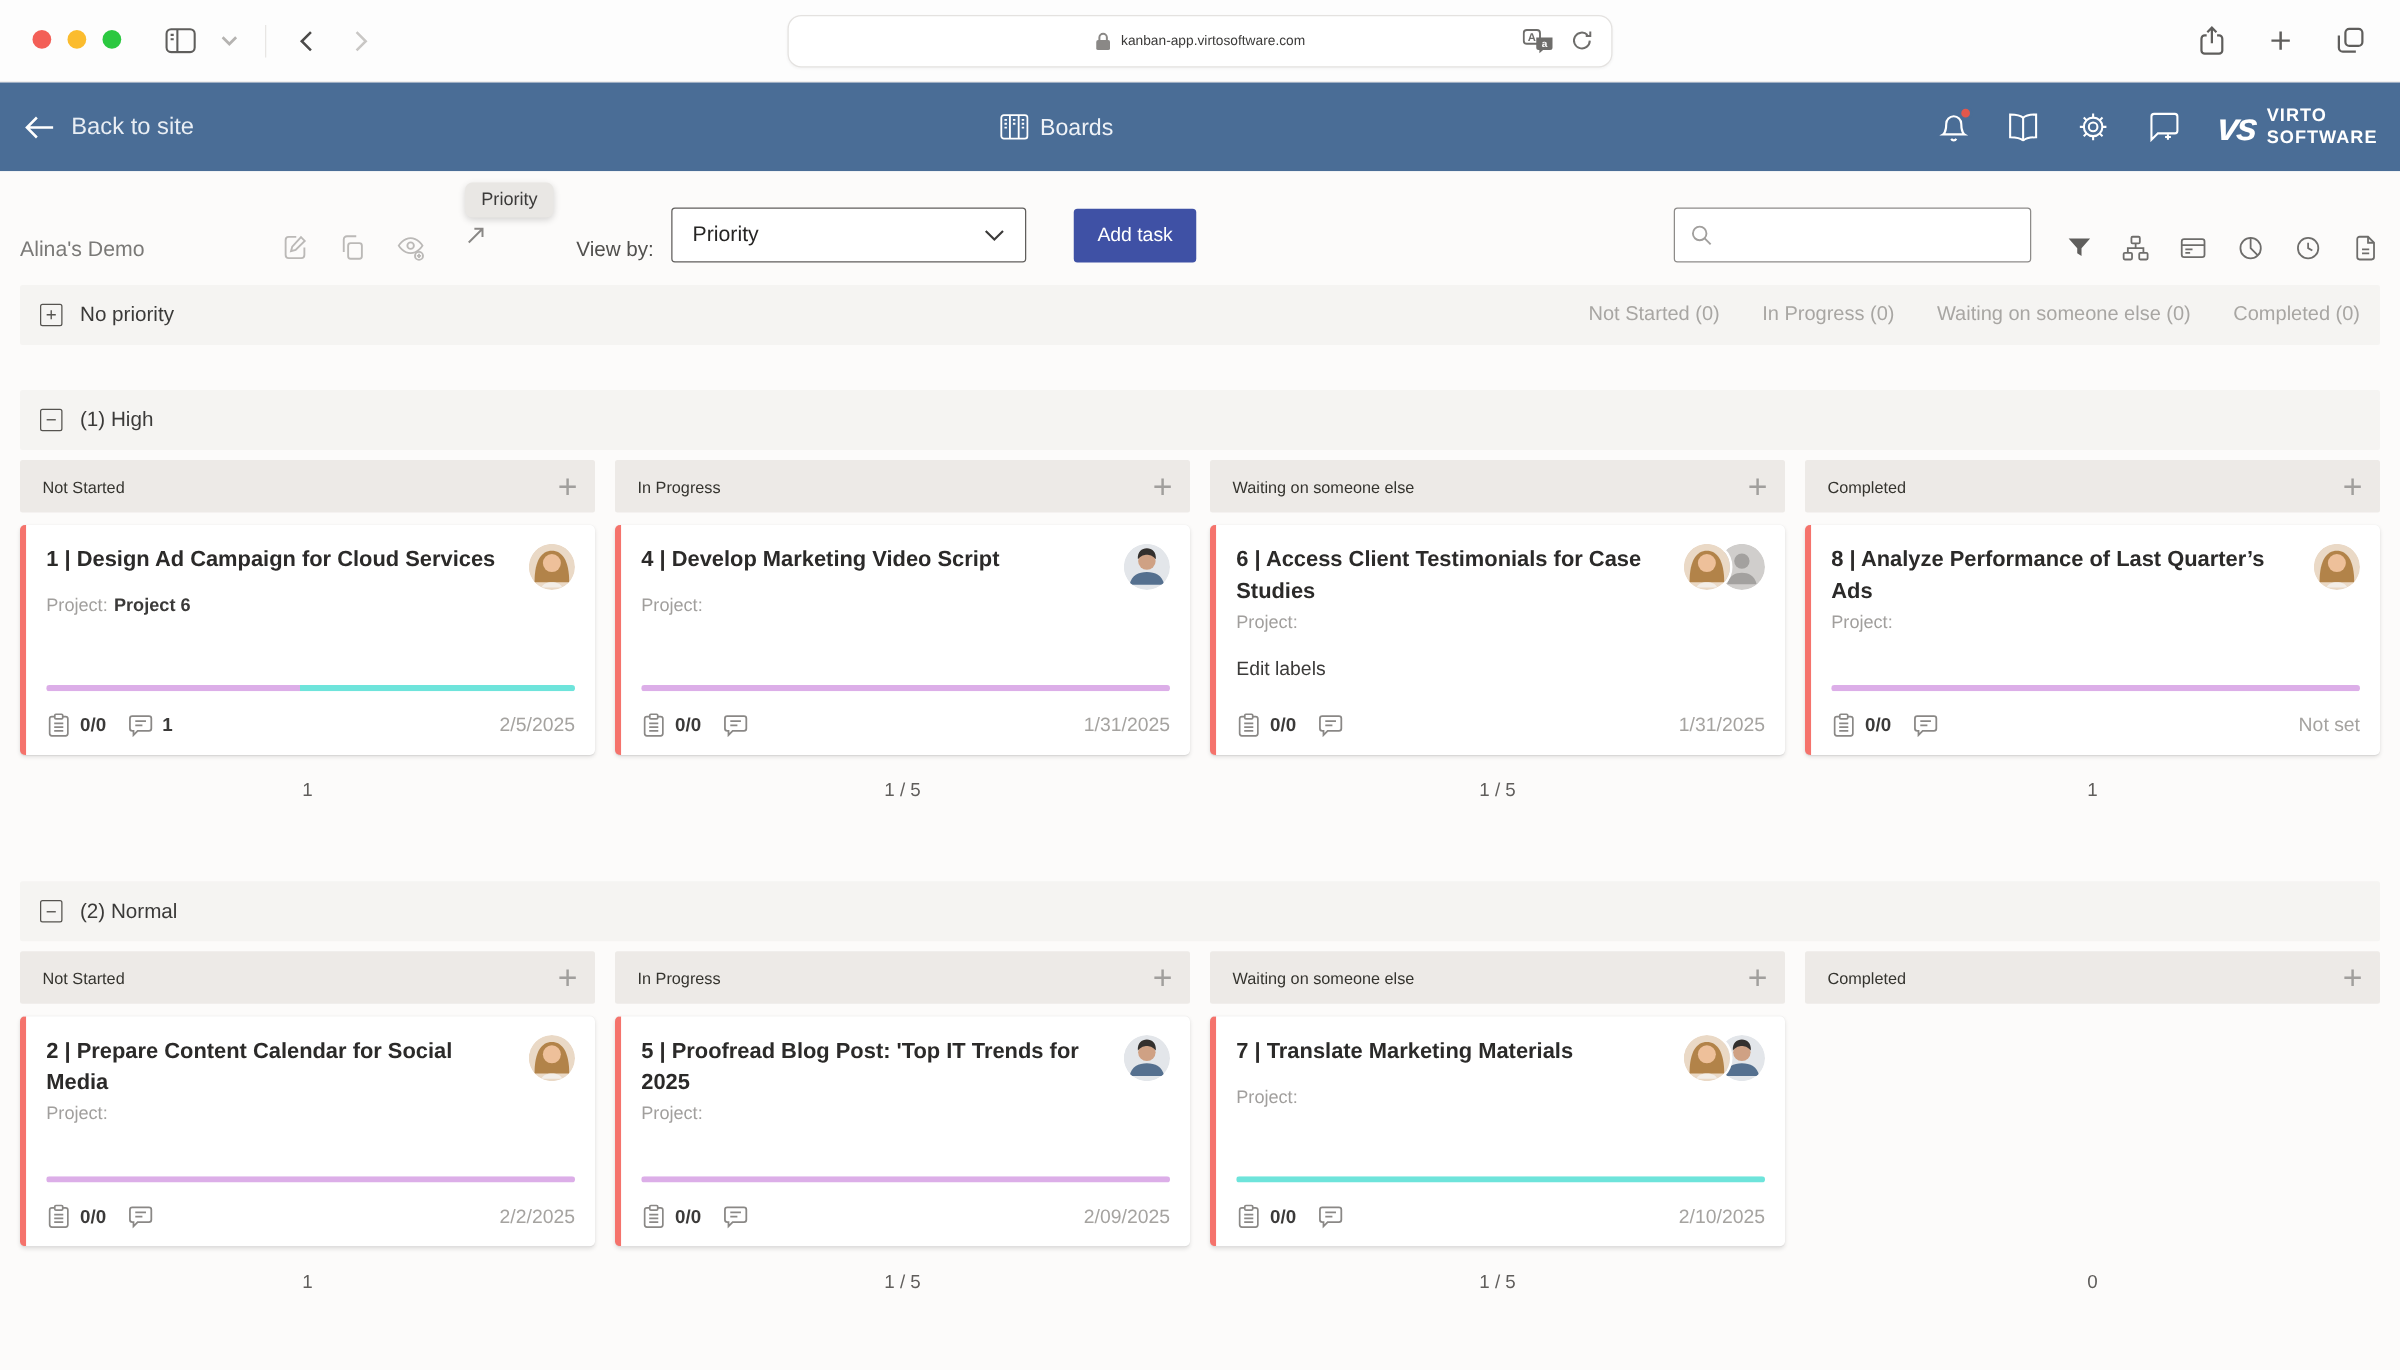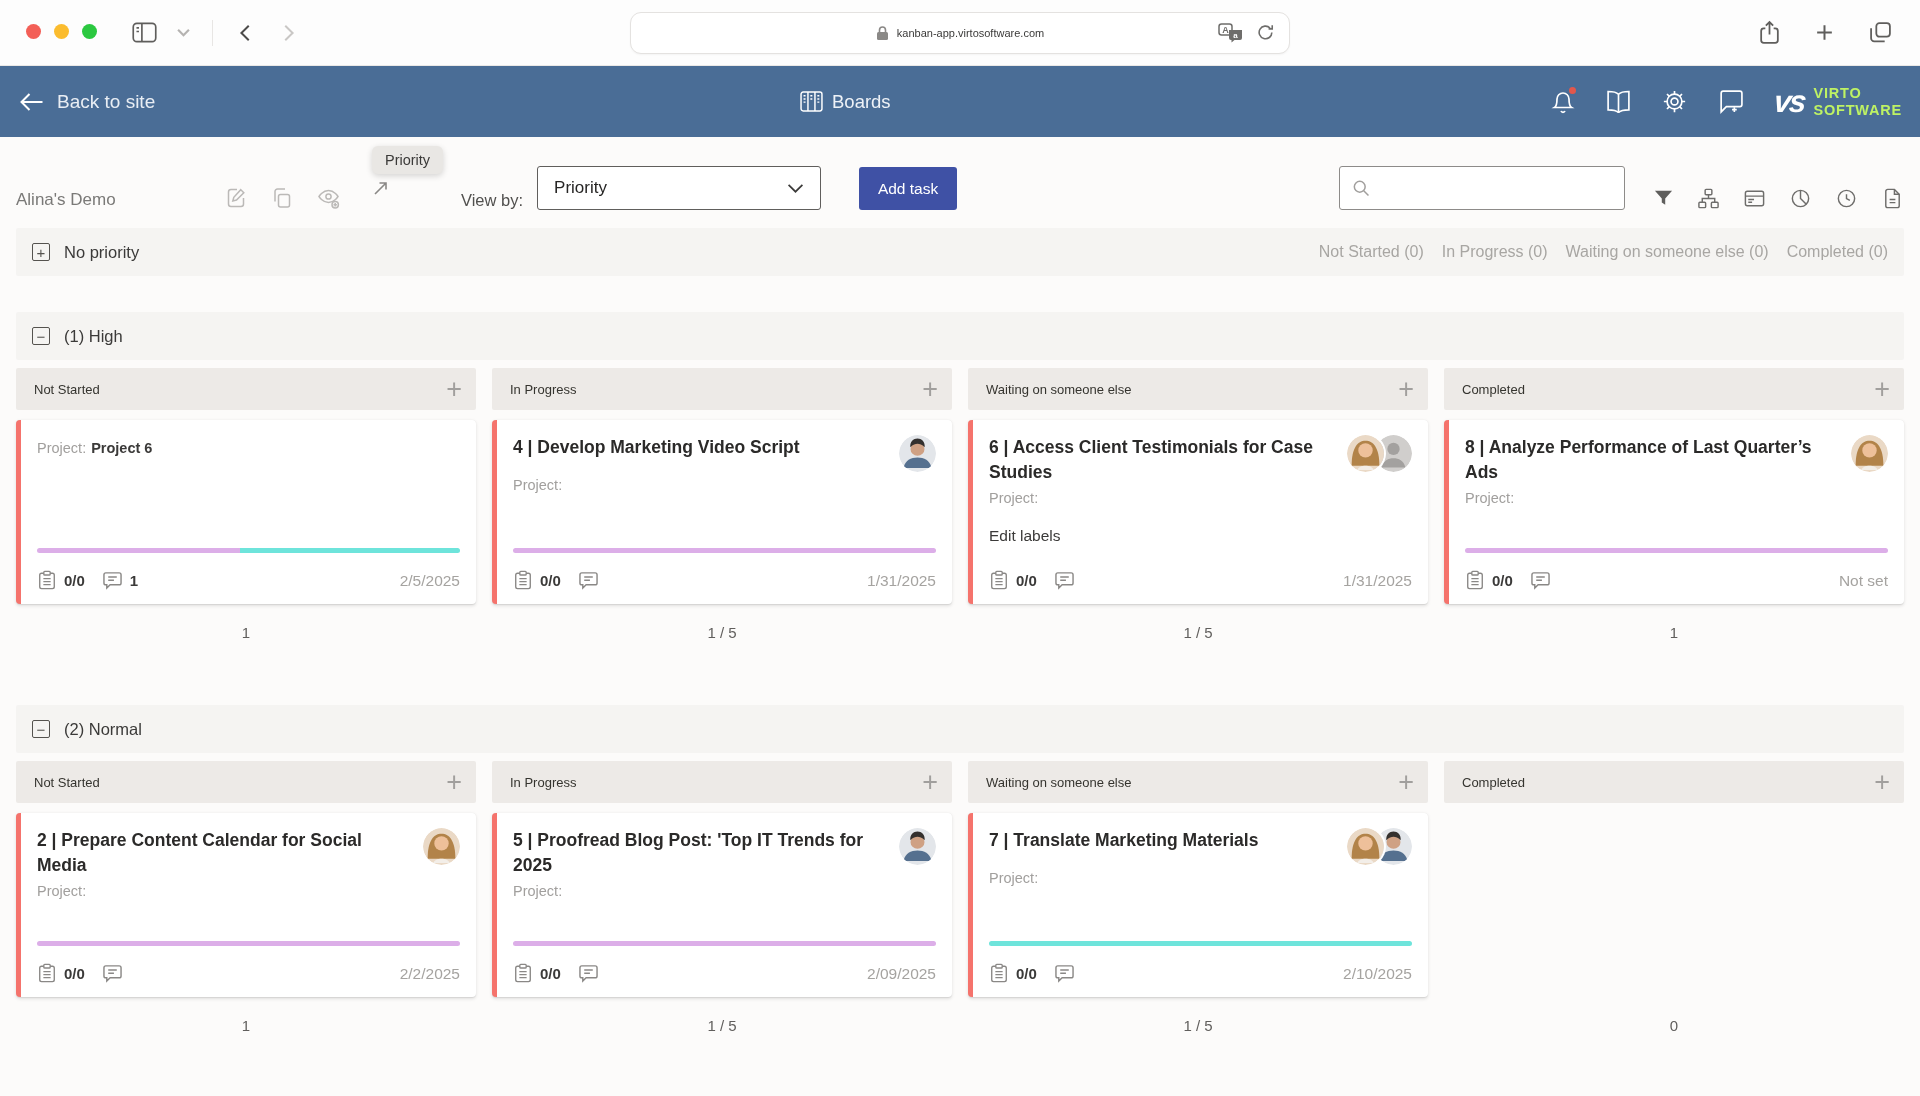--- a/index.html
+++ b/index.html
@@ -28,21 +28,21 @@
   .back-site { display:flex; align-items:center; gap:12px; font-size:19px; color:#e9eef4; cursor:default; }
   .boards { position:absolute; left:800px; display:flex; align-items:center; gap:9px; font-size:18.5px; color:#eef2f7; }
   .hdr-icons { margin-left:auto; display:flex; align-items:center; gap:30px; }
   .bell-wrap { position:relative; display:inline-flex; }
   .bell-dot { position:absolute; top:-4px; right:-3px; width:11px; height:11px; border-radius:50%;
     background:#e2574c; border:2px solid #4a6d96; }
   .logo { display:flex; align-items:center; gap:9px; margin-left:30px; }
   .logo-mark { font-style:italic; font-weight:800; font-size:31px; color:#fff; letter-spacing:-2px;
     transform:skewX(-6deg); line-height:1; }
   .logo-text { display:flex; flex-direction:column; font-size:14.5px; font-weight:600;
-    letter-spacing:.8px; line-height:1.12; color:#bef264; }
+    letter-spacing:.8px; line-height:1.12; color:#ffffff; }
 
   
   .toolbar { height:73px; background:#fcfbfa; display:flex; align-items:flex-end; padding:0 16px; position:relative; }
   .board-name { font-size:17px; color:#7a7977; width:200px; }
   .tb-icons { display:flex; align-items:center; gap:22px; color:#bbb9b7; margin-left:8px; }
   .tooltip { position:absolute; left:372px; top:9px; background:#e9e7e4; color:#3b3a39;
     font-size:14.5px; padding:6px 13px; border-radius:6px; box-shadow:0 2px 6px rgba(0,0,0,.16); z-index:6; }
   .cursor { position:absolute; left:372px; top:42px; z-index:6; }
   .viewby-label { margin-left:120px; font-size:16.5px; color:#51504e; }
   .select { margin-left:14px; width:284px; height:44px; border:1px solid #605e5c; border-radius:3px;
@@ -57,21 +57,21 @@
 
   
   .content { padding:18px 16px 0; }
   .section { margin-bottom:58px; }
   .section.collapsed { margin-bottom:36px; }
   .section-bar { height:48px; background:#f5f4f2; border-radius:2px; display:flex; align-items:center;
     padding:0 16px; }
   .toggle-box { width:18px; height:18px; border:1.5px solid #55534f; border-radius:2px; color:#55534f;
     font-size:15px; line-height:15px; display:flex; align-items:center; justify-content:center; cursor:default; }
   .section-title { margin-left:14px; font-size:16.5px; color:#3b3a39; }
-  .section-counts { margin-left:auto; display:flex; gap:18px; }
+  .section-counts { margin-left:auto; display:flex; gap:34px; }
   .count-item { font-size:16px; color:#a8a6a3; }
 
   .board-row { display:grid; grid-template-columns:repeat(4,1fr); gap:16px; margin-top:8px; }
   .column { display:flex; flex-direction:column; }
   .col-header { height:42px; background:#edeae7; border-radius:2px; display:flex; align-items:center;
     padding:0 14px 0 18px; }
   .col-title { font-size:13px; color:#35342f; }
   .col-plus { margin-left:auto; font-size:27px; font-weight:200; color:#a19f9d; line-height:1; cursor:default; }
   .cards { margin-top:10px; display:flex; flex-direction:column; gap:12px; }
   .card { background:#fff; height:184px; border-radius:4px; border-left:5px solid #f5736c;
@@ -342,20 +342,33 @@
         <span class="section-title">(1) High</span>
       </div>
       <div class="board-row">
         <div class="column">
           <div class="col-header">
             <span class="col-title">Not Started</span>
             <span class="col-plus">+</span>
           </div>
           <div class="cards">
             <article class="card">
+              <div class="card-top">
+                <h3 class="card-title">1 | Design Ad Campaign for Cloud Services</h3>
+                <div class="avatars">
+                  <span class="avatar" style="z-index: 1;">
+                    <svg viewBox="0 0 36 36">
+                      <circle cx="18" cy="18" r="18" fill="#ead9c6"></circle>
+                      <path d="M4.5 30C4.5 13 10 5.5 18 5.5S31.5 13 31.5 30Z" fill="#b28349"></path>
+                      <circle cx="18" cy="15" r="7" fill="#eec09a"></circle>
+                      <path d="M10 34c1.5-5.5 14.5-5.5 16 0z" fill="#f3eee8"></path>
+                    </svg>
+                  </span>
+                </div>
+              </div>
               <div class="project-row"><span class="project-label">Project:</span><span class="project-value">Project 6</span></div>
               <div class="card-spacer"></div>
               <div class="progress">
                 <span style="width: 48%; background: rgb(220, 174, 232);"></span>
                 <span style="width: 52%; background: rgb(110, 228, 219);"></span>
               </div>
               <div class="card-footer">
                 <span class="ic">
                   <svg width="20" height="21" viewBox="0 0 22 23" fill="none" stroke="#8a8886" stroke-width="1.5">
                     <rect x="3" y="3.5" width="16" height="17" rx="2"></rect>

